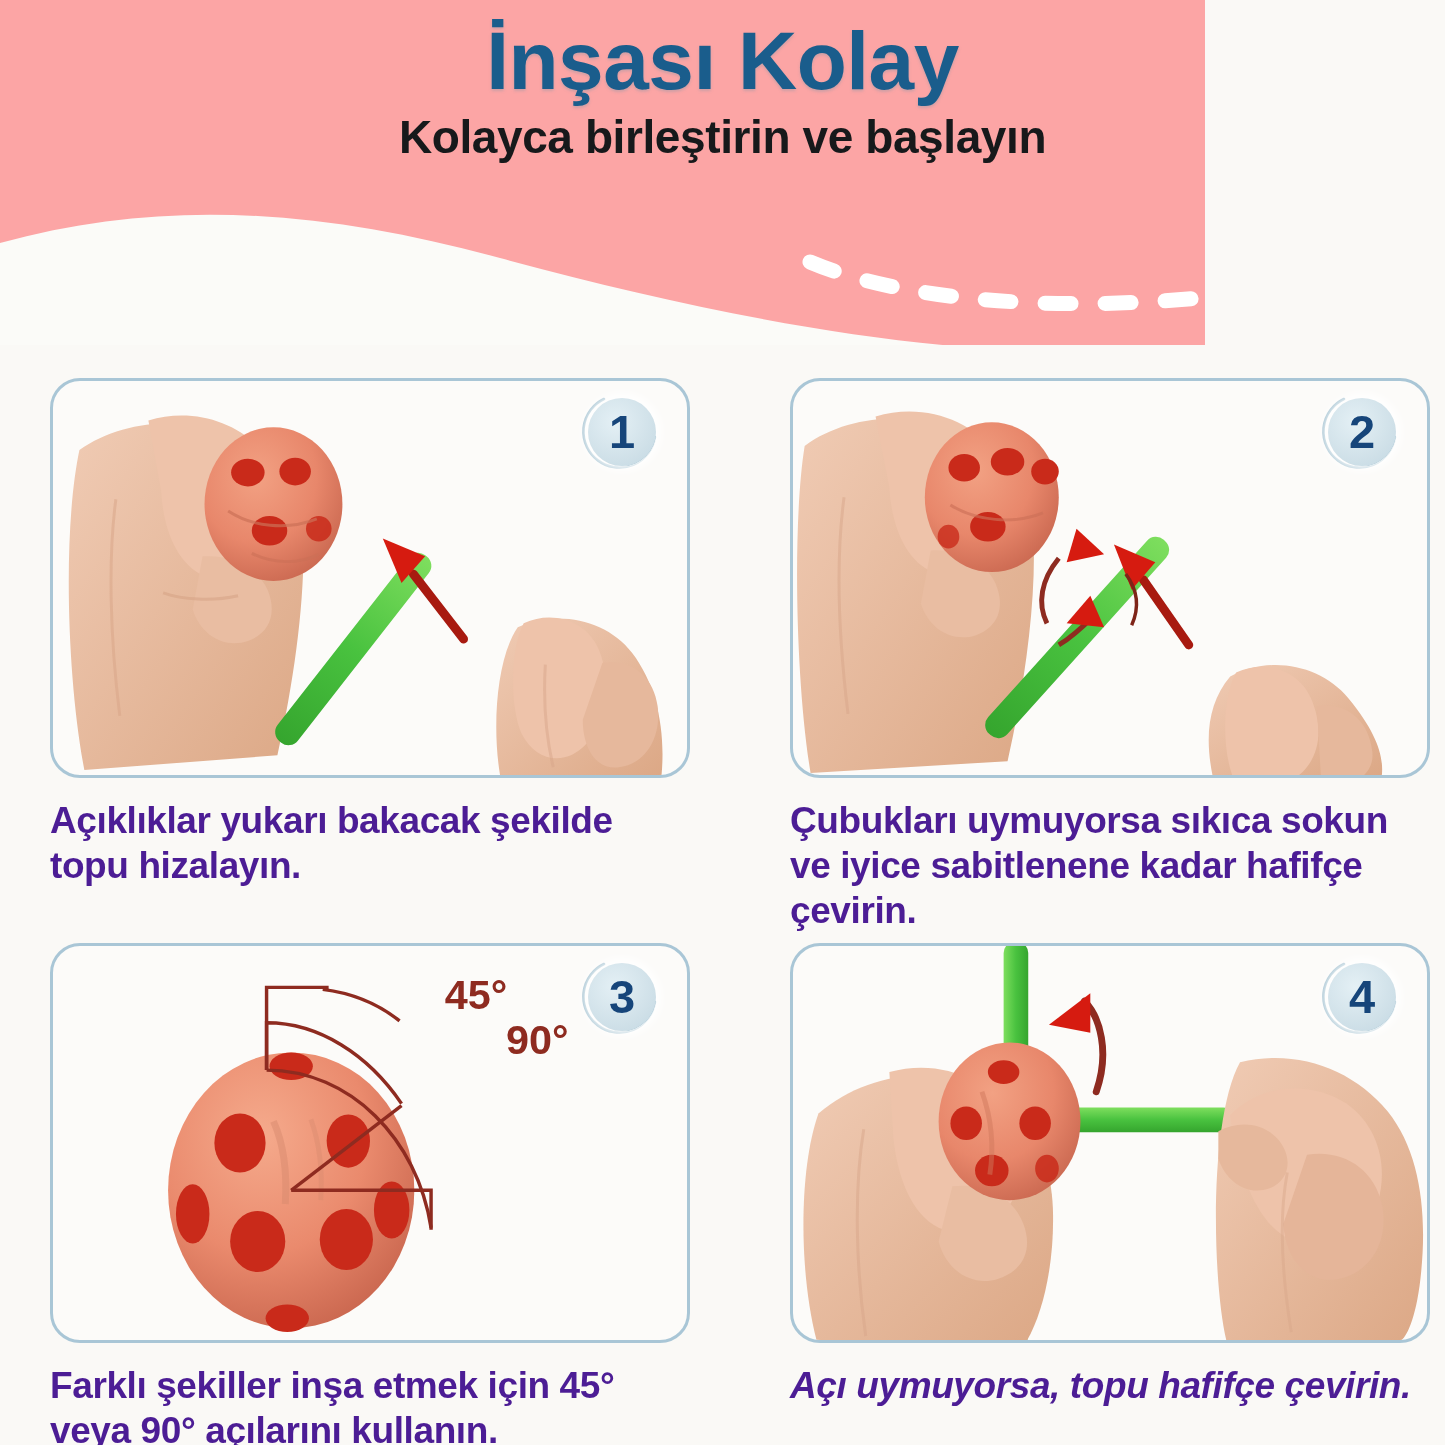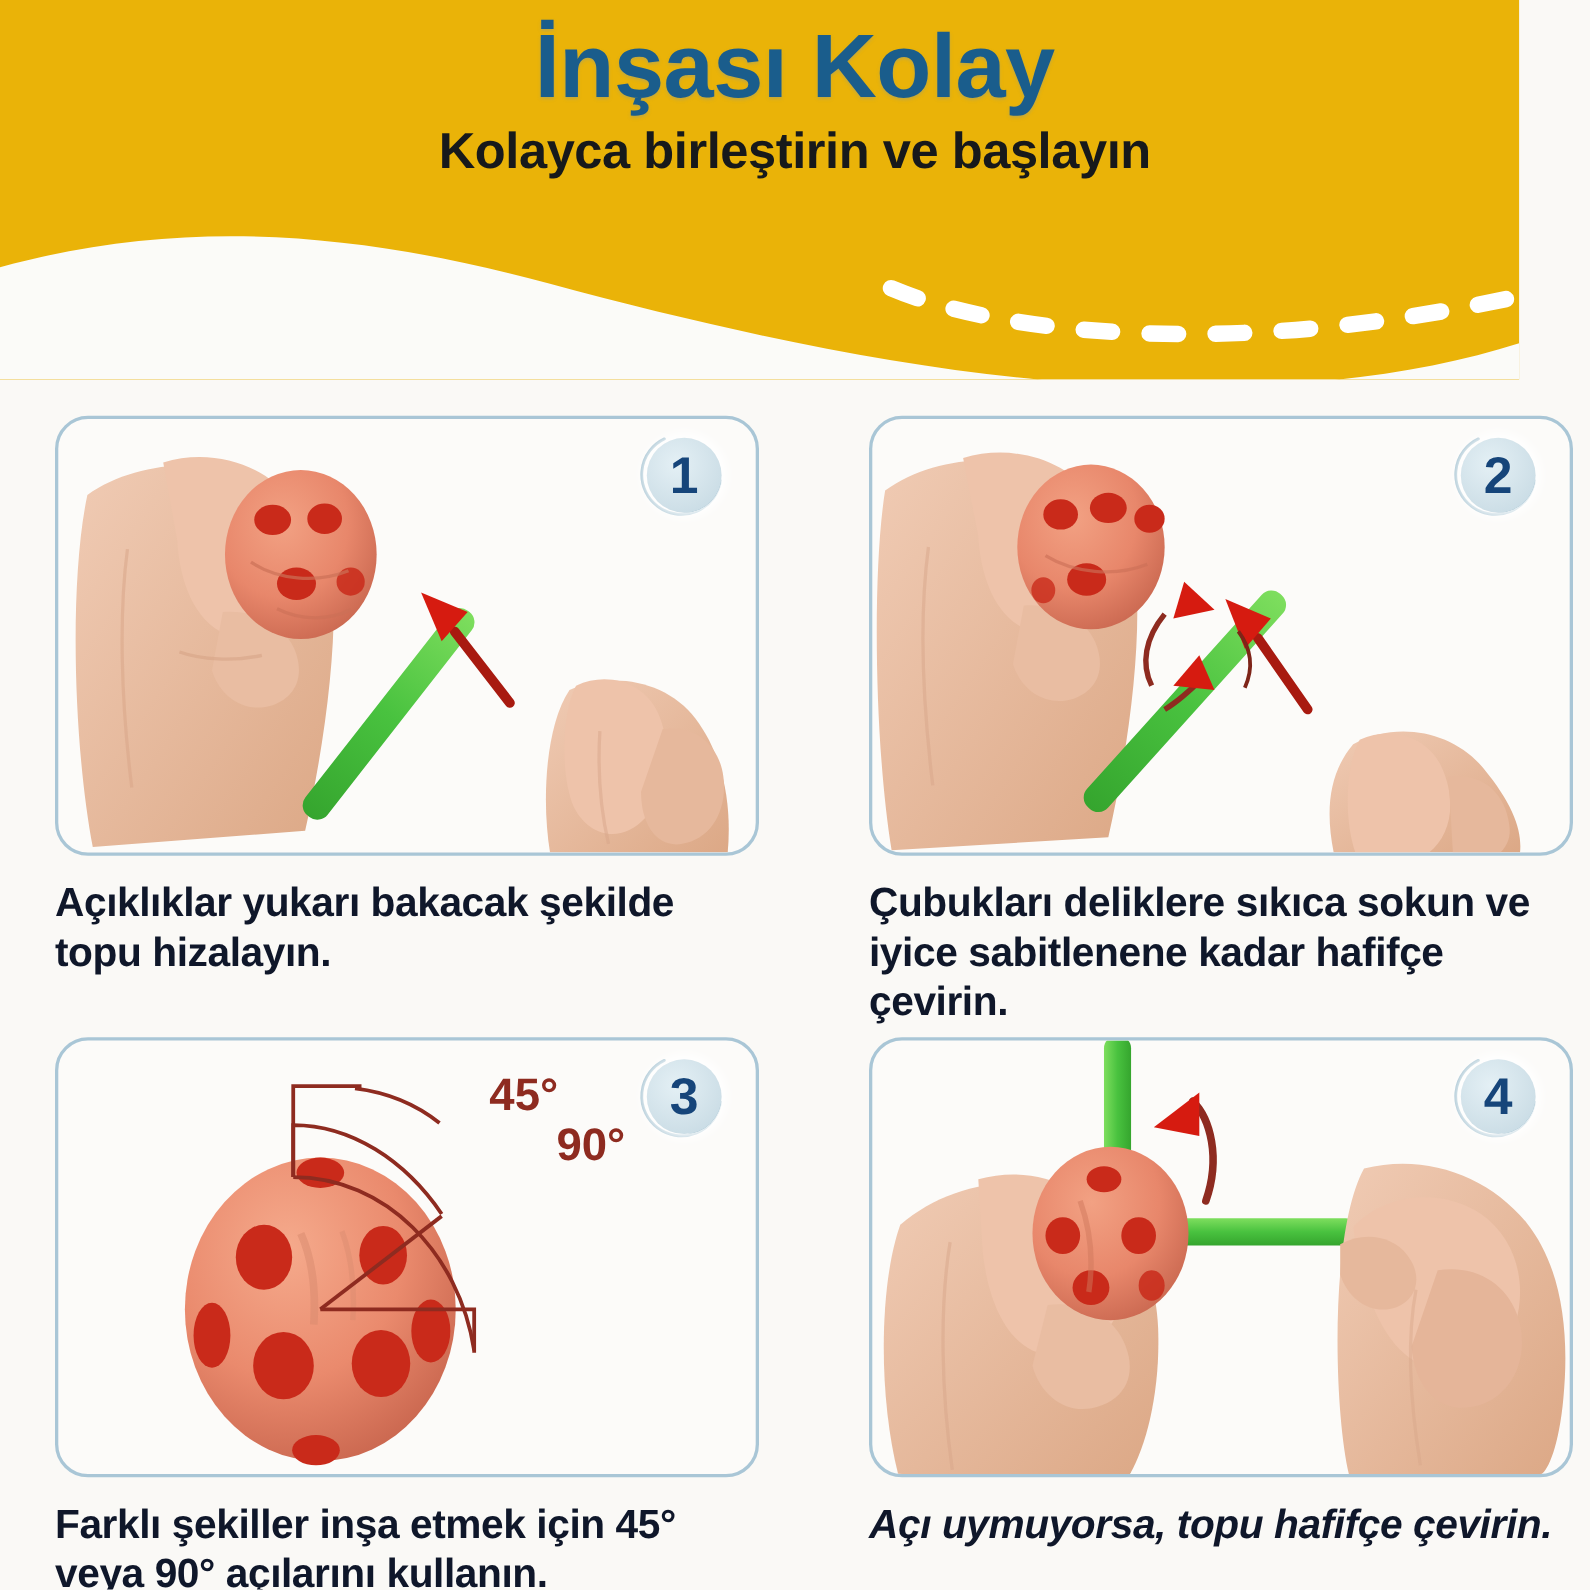--- a/index.html
+++ b/index.html
@@ -12,23 +12,23 @@
     background: #faf9f6;
     font-family: "Liberation Sans", sans-serif;
     overflow: hidden;
     position: relative;
   }
 
   
   .header {
     position: absolute;
     left: 0; top: 0;
-    width: 1381px;
+    width: 1205px;
     height: 345px;
-    background: #eab308;
+    background: #fca5a5;
     overflow: hidden;
   }
   .header-svg {
     position: absolute;
     left: 0; top: 0;
     width: 1445px;
     height: 345px;
   }
   .header-text {
     position: absolute;
@@ -125,21 +125,21 @@
     font-weight: bold;
     color: #16457a;
     font-family: "Liberation Sans", sans-serif;
   }
 
   
   .caption {
     margin-top: 20px;
     font-size: 37px;
     font-weight: bold;
-    color: #0f172a;
+    color: #4c1d95;
     line-height: 1.22;
     letter-spacing: -0.4px;
     width: 620px;
   }
   .caption-4 { width: 640px; font-style: italic; }
 </style>
 </head>
 <body>
 
 <div class="header">
@@ -291,21 +291,21 @@
       </svg>
 
       <div class="badge">
         <svg class="badge-ring" viewBox="0 0 86 86">
           <path d="M25,10 A36,36 0 1,0 76,48" fill="none" stroke="#8fb4c6" stroke-width="2.6" stroke-linecap="round"></path>
         </svg>
         <div class="badge-disc"></div>
         <div class="badge-num">2</div>
       </div>
     </div>
-    <div class="caption">Çubukları deliklere sıkıca sokun ve iyice sabitlenene kadar hafifçe çevirin.</div>
+    <div class="caption">Çubukları uymuyorsa sıkıca sokun ve iyice sabitlenene kadar hafifçe çevirin.</div>
   </div>
 
   <div class="step step-3">
     <div class="panel">
       <svg class="panel-art" viewBox="0 0 640 400">
         <defs>
           <radialGradient id="ballg3" cx="38%" cy="30%" r="74%">
             <stop offset="0%" stop-color="#f5aa8c"></stop>
             <stop offset="58%" stop-color="#ea8a6d"></stop>
             <stop offset="100%" stop-color="#cb6850"></stop>

